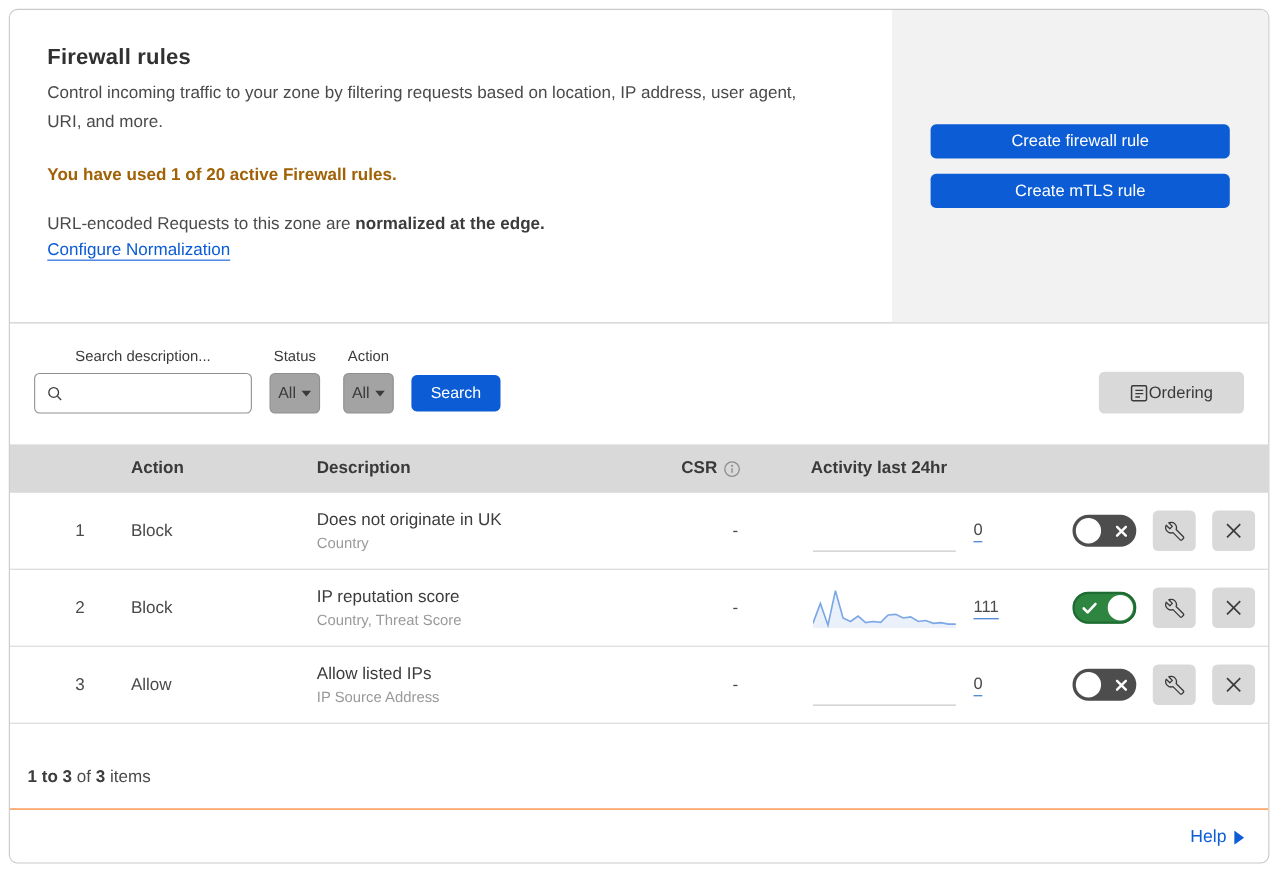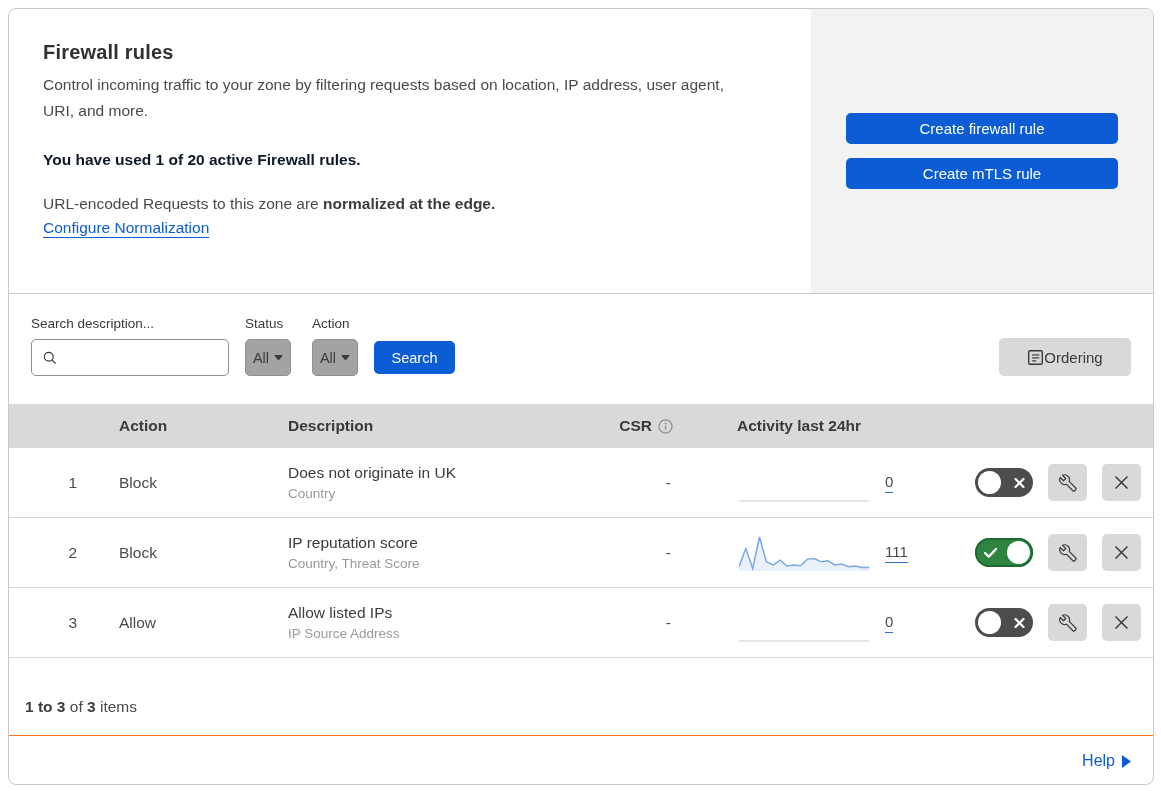--- a/index.html
+++ b/index.html
@@ -7,34 +7,34 @@
     font-family:"Liberation Sans", sans-serif; color:#3a3a3a; }
   .card { position:absolute; left:8px; top:8px; width:1146px; height:777px;
     border:1px solid #c9c9c9; border-radius:8px; background:#fff; overflow:hidden;
     display:flex; flex-direction:column; }
 
   
   .top-section { display:flex; height:285px; border-bottom:1px solid #c9c9c9; flex:0 0 auto; }
   .top-left { flex:1; padding:32px 40px 0 34px; }
   .page-title { font-size:20px; font-weight:700; color:#313131; letter-spacing:.2px; }
   .page-desc { margin-top:8px; font-size:15.5px; color:#4a4a4a; line-height:1.7; max-width:710px; }
-  .usage-line { margin-top:26px; font-size:15.5px; font-weight:700; color:#0f172a; }
+  .usage-line { margin-top:26px; font-size:15.5px; font-weight:700; color:#a16207; }
   .norm-line { margin-top:26px; font-size:15.5px; color:#4a4a4a; }
   .norm-line b { color:#3c3c3c; }
   .norm-link { display:inline-block; margin-top:6px; font-size:15.5px; color:#0b5cd5;
     text-decoration:underline; text-underline-offset:4px; cursor:pointer; }
   .top-right { width:342px; background:#f2f2f2; display:flex; flex-direction:column;
     align-items:center; padding-top:104px; gap:14px; }
   .blue-btn { width:272px; height:31px; background:#0b5cd5; color:#fff; border:none;
     border-radius:5px; font-size:15px; font-family:inherit; cursor:pointer;
     display:flex; align-items:center; justify-content:center; }
 
   
   .filter-bar { display:flex; align-items:flex-end; padding:22px 22px 28px 22px; flex:0 0 auto; }
-  .filter-group { display:flex; flex-direction:column; }
+  .filter-group { display:flex; flex-direction:column;align-items:center; }
   .filter-label { font-size:13.5px; color:#3a3a3a; margin-bottom:8px; }
   .search-box { width:198px; height:37px; border:1px solid #8f8f8f; border-radius:5px;
     display:flex; align-items:center; padding:0 10px; background:#fff; }
   .search-box input { border:none; outline:none; flex:1; font-size:14px;
     font-family:inherit; margin-left:8px; background:transparent; }
   .select-box { width:46px; height:37px; border:1px solid #8f8f8f; border-radius:5px;
     background:#a3a3a3; display:flex; align-items:center; justify-content:center; gap:5px;
     font-size:14.5px; color:#3a3a3a; cursor:pointer; }
   .status-group { margin-left:16px; }
   .action-group { margin-left:21px; }

